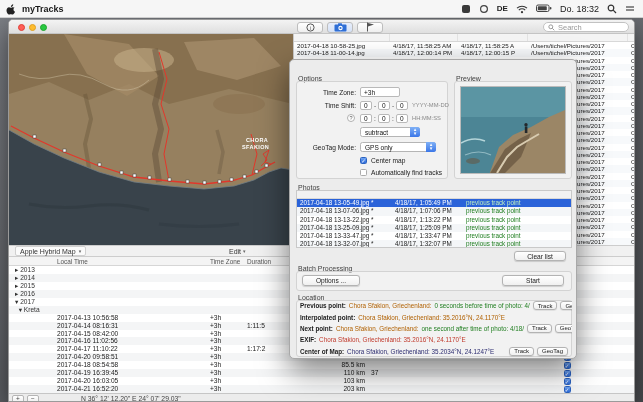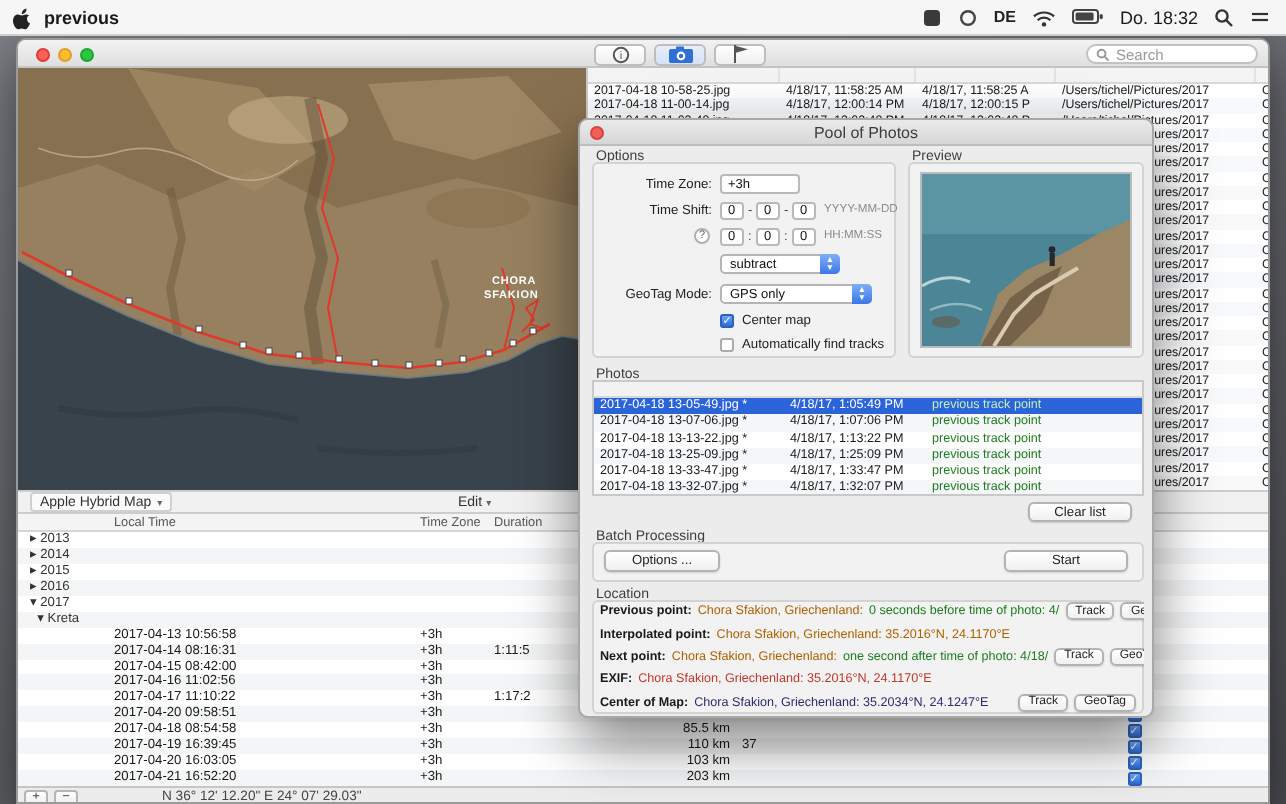--- a/index.html
+++ b/index.html
@@ -142,21 +142,21 @@
 <body>
 
 <div id="screen">
 
   <div id="menubar">
     <span style="display:flex">
       <svg width="10" height="12" viewBox="0 0 10 12">
           <path d="M7.2 1.2c-.6.1-1.3.5-1.7 1-.4.5-.7 1.2-.6 1.8.7 0 1.4-.4 1.8-.9.4-.5.6-1.2.5-1.9zM7 4.2c-1 0-1.4.5-2.1.5S3.7 4.2 3 4.2C1.6 4.2.5 5.5.5 7.4c0 1.9 1.4 4.2 2.5 4.2.6 0 .8-.4 1.8-.4s1.2.4 1.8.4c1 0 2-1.8 2.4-2.9-1-.4-1.5-1.3-1.5-2.2 0-.9.5-1.6 1.2-2C8.3 4.6 7.6 4.2 7 4.2z" fill="#222"></path>
         </svg>
     </span>
-    <span class="appname">previous</span>
+    <span class="appname">myTracks</span>
     <div class="mb-items">
         <span class="menu-item"></span>
         <span class="menu-item"></span>
         <span class="menu-item"></span>
         <span class="menu-item"></span>
         <span class="menu-item"></span>
         <span class="menu-item"></span>
         <span class="menu-item"></span>
         <span class="menu-item"></span>
       </div>
@@ -670,24 +670,20 @@
       </div>
       </div>
 
     <div id="statusbar">
       <span class="sb-btn">+</span>
       <span class="sb-btn">−</span>
       <span id="coords">N 36° 12' 12.20"   E 24° 07' 29.03"</span>
     </div>
 
     <div id="dialog">
-      <div id="dlg-titlebar">
-        <span id="dlg-close"></span>
-        <span>Pool of Photos</span>
-      </div>
 
       <span class="grp-label" style="left:8px;top:15px">Options</span>
       <div class="grp-box" style="left:6px;top:21px;width:152px;height:98px"></div>
       <span class="flbl" style="left:0;top:29px;width:66px">Time Zone:</span>
       <span class="fld" style="left:70px;top:27px;width:40px;height:10px">+3h</span>
       <span class="flbl" style="left:0;top:42px;width:66px">Time Shift:</span>
       <span class="fld" style="left:70px;top:41px;width:12px;height:9px">0</span>
       <span class="sep" style="left:84px;top:42px">-</span>
       <span class="fld" style="left:88px;top:41px;width:12px;height:9px">0</span>
       <span class="sep" style="left:102px;top:42px">-</span>

